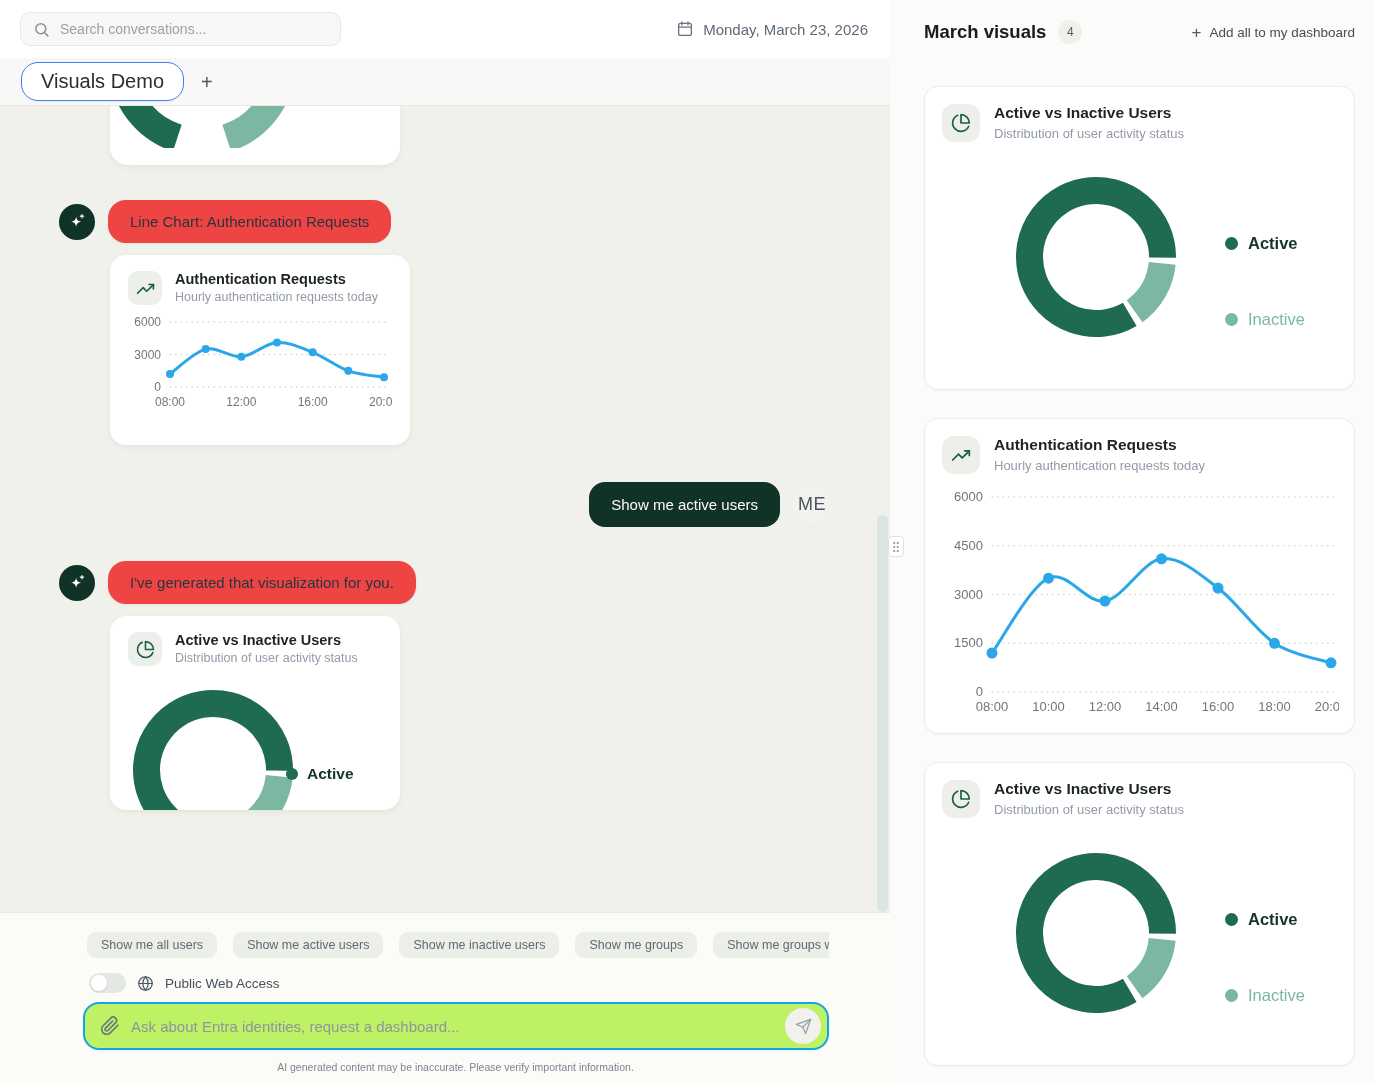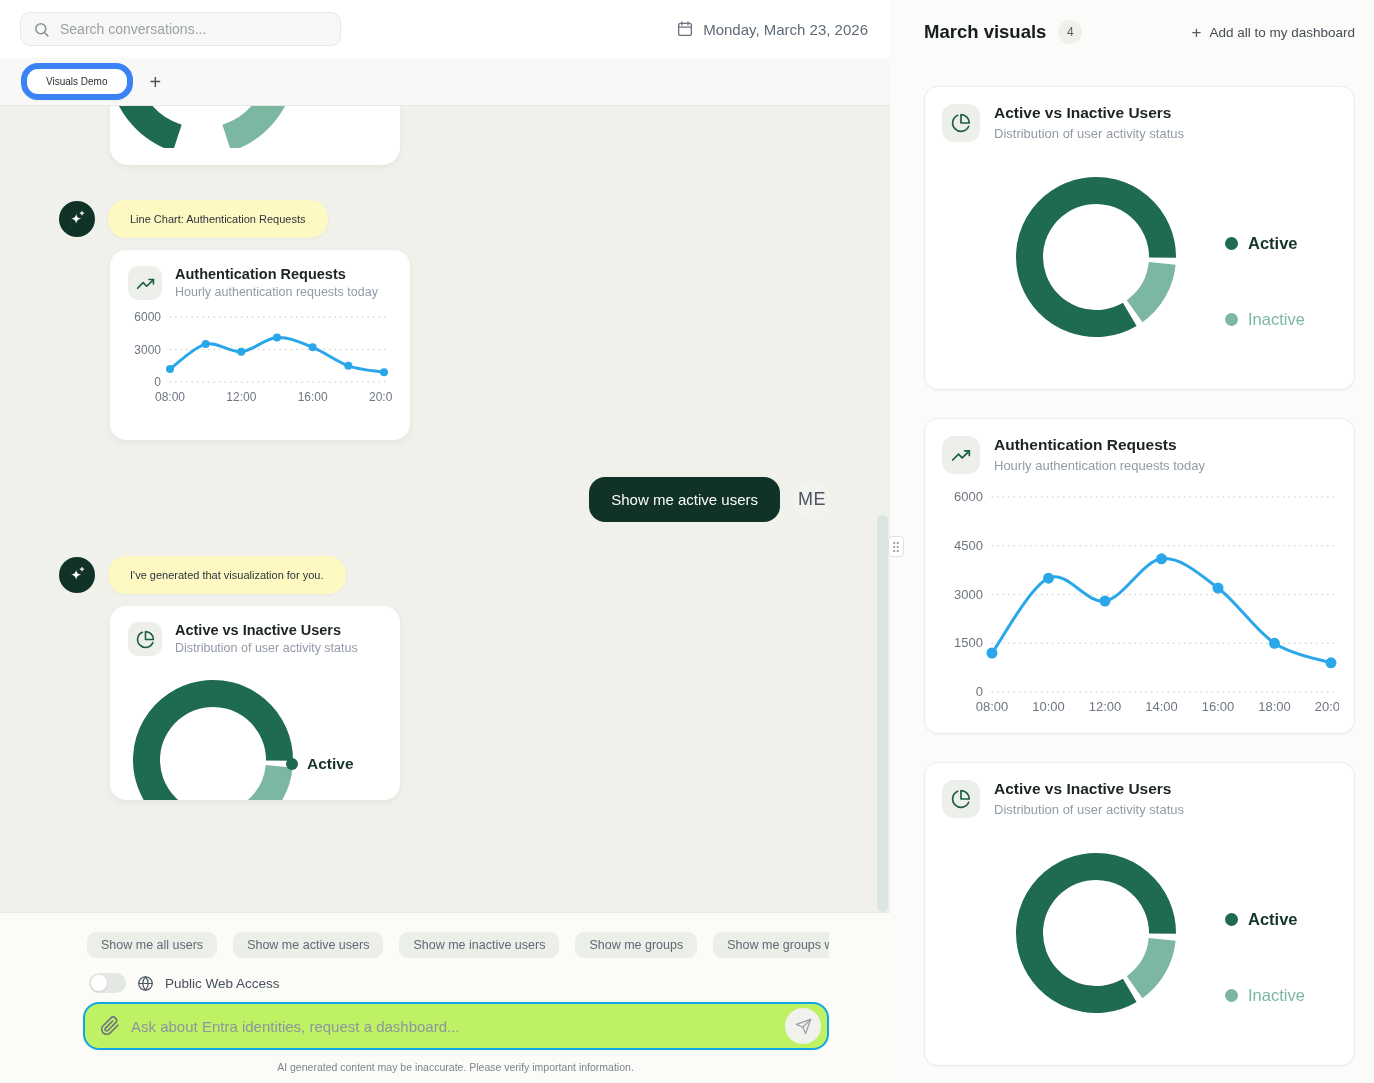--- a/index.html
+++ b/index.html
@@ -10,29 +10,29 @@
 
   
   .left { width:890px; height:1083px; display:flex; flex-direction:column; background:#fff; }
   .topbar { height:58px; background:#fff; display:flex; align-items:center; justify-content:space-between; padding:0 22px 0 20px; }
   .searchbox { display:flex; align-items:center; gap:10px; width:321px; height:34px; background:#f7f8f6; border:1px solid #e7e8e4; border-radius:10px; padding:0 12px; }
   .searchbox input { border:none; outline:none; background:transparent; font:14px "Liberation Sans",sans-serif; color:#333; width:100%; }
   .searchbox input::placeholder { color:#9aa1a7; }
   .datebox { display:flex; align-items:center; gap:9px; color:#5f6b76; font-size:15px; }
 
   .tabbar { height:48px; background:#f8f9f6; border-bottom:1px solid #e9eae3; display:flex; align-items:center; padding:0 21px; gap:17px; }
-  .tab-pill { background:#fff; border:6px solid #3b82f6; border-radius:17px; padding:7px 19px; font-size:10px; color:#28302d; box-shadow:0 1px 2px rgba(20,30,25,.05); cursor:pointer; }
+  .tab-pill { background:#fff; border:1px solid #3b82f6; border-radius:17px; padding:7px 19px; font-size:20px; color:#28302d; box-shadow:0 1px 2px rgba(20,30,25,.05); cursor:pointer; }
   .new-tab { font-size:20px; color:#4d565e; line-height:1; cursor:pointer; background:none; border:none; }
 
   .chat { position:relative; height:806px; background:#eff1ea; padding:0 0 0 59px; overflow:hidden; }
   .card { background:#fff; border-radius:16px; box-shadow:0 2px 6px rgba(20,30,25,.06); }
   .partial-card { width:290px; height:59px; margin-left:51px; border-radius:0 0 18px 18px; overflow:hidden; position:relative; }
   .msg-row { display:flex; align-items:center; gap:13px; }
   .bot-avatar { width:36px; height:36px; border-radius:50%; background:#113227; display:flex; align-items:center; justify-content:center; flex:none; }
-  .bubble { background:#fef9c3; border-radius:18px; padding:13px 22px; font-size:11px; color:#2b343c; box-shadow:0 1px 3px rgba(20,30,25,.05); }
+  .bubble { background:#ef4444; border-radius:18px; padding:13px 22px; font-size:15px; color:#2b343c; box-shadow:0 1px 3px rgba(20,30,25,.05); }
   .row-user { justify-content:flex-end; margin-right:59px; }
   .bubble-user { background:#113227; color:#fbfcf9; border-radius:16px; padding:14px 22px; font-size:15px; }
   .me-avatar { width:38px; height:38px; border-radius:50%; background:#f2f3ef; color:#4a5560; font-size:18px; display:flex; align-items:center; justify-content:center; letter-spacing:.5px; }
 
   .chart-card { margin-left:51px; padding:16px 18px; }
   .cc-head { display:flex; align-items:flex-start; gap:13px; }
   .icon-tile { width:34px; height:34px; border-radius:10px; background:#edf0ea; display:flex; align-items:center; justify-content:center; flex:none; }
   .cc-title { font-size:14.5px; font-weight:700; color:#1c2522; }
   .cc-sub { font-size:12.5px; color:#929ba7; margin-top:3px; }
   .line-card { width:300px; height:190px; }

